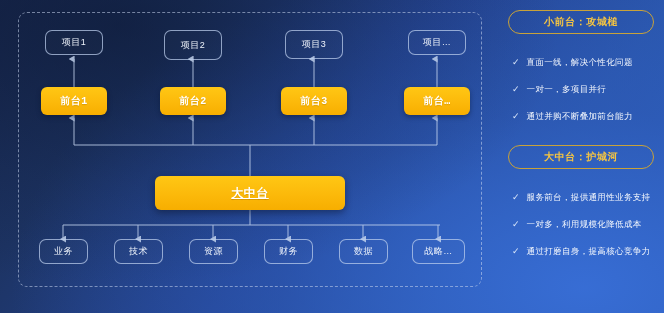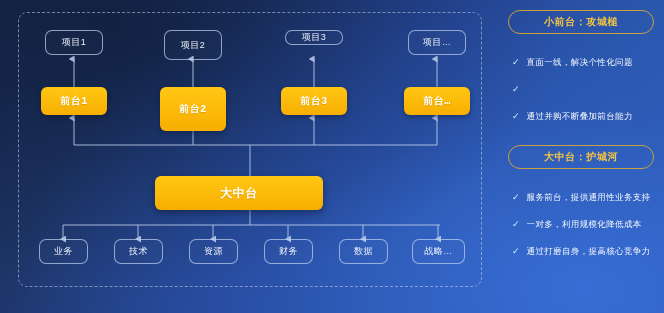--- a/index.html
+++ b/index.html
@@ -175,47 +175,48 @@
       <line x1="138" y1="225" x2="138" y2="239" marker-end="url(#arrow-down)"></line>
       <line x1="213" y1="225" x2="213" y2="239" marker-end="url(#arrow-down)"></line>
       <line x1="288" y1="225" x2="288" y2="239" marker-end="url(#arrow-down)"></line>
       <line x1="363" y1="225" x2="363" y2="239" marker-end="url(#arrow-down)"></line>
       <line x1="438" y1="225" x2="438" y2="239" marker-end="url(#arrow-down)"></line>
     </g>
   </svg>
 
   <div class="node node-outline" style="left:45px;  top:30px; width:58px; height:25px;">项目1</div>
   <div class="node node-outline" style="left:164px; top:30px; width:58px; height:30px;">项目2</div>
-  <div class="node node-outline" style="left:285px; top:30px; width:58px; height:15px;">项目3</div>
+  <div class="node node-outline" style="left:285px; top:30px; width:58px; height:29px;">项目3</div>
   <div class="node node-outline" style="left:408px; top:30px; width:58px; height:25px;">项目…</div>
 
   <div class="node node-gold" style="left:41px;  top:87px; width:66px; height:28px;">前台1</div>
-  <div class="node node-gold" style="left:160px; top:87px; width:66px; height:44px;">前台2</div>
+  <div class="node node-gold" style="left:160px; top:87px; width:66px; height:28px;">前台2</div>
   <div class="node node-gold" style="left:281px; top:87px; width:66px; height:28px;">前台3</div>
   <div class="node node-gold" style="left:404px; top:87px; width:66px; height:28px;">前台…</div>
 
-  <div class="node node-hub" style="left:155px; top:176px; width:168px; height:34px;">大中台</div>
+  <div class="node node-hub" style="left:155px; top:176px; width:190px; height:34px;text-decoration:underline;">大中台</div>
 
   <div class="node node-outline" style="left:39px;  top:239px; width:49px; height:25px;">业务</div>
   <div class="node node-outline" style="left:114px; top:239px; width:49px; height:25px;">技术</div>
   <div class="node node-outline" style="left:189px; top:239px; width:49px; height:25px;">资源</div>
   <div class="node node-outline" style="left:264px; top:239px; width:49px; height:25px;">财务</div>
   <div class="node node-outline" style="left:412px; top:239px; width:53px; height:25px;">战略…</div>
   <div class="node node-outline" style="left:339px; top:239px; width:49px; height:25px;">数据</div>
 
   <div class="right-panel">
 
     <div class="panel-pill" style="top:10px;">小前台：攻城槌</div>
 
     <div class="bullet-row" style="top:57px;">
       <span class="bullet-check">✓</span>
       <span class="bullet-text">直面一线，解决个性化问题</span>
     </div>
     <div class="bullet-row" style="top:84px;">
       <span class="bullet-check">✓</span>
+      <span class="bullet-text">一对一，多项目并行</span>
     </div>
     <div class="bullet-row" style="top:111px;">
       <span class="bullet-check">✓</span>
       <span class="bullet-text">通过并购不断叠加前台能力</span>
     </div>
 
     <div class="panel-pill" style="top:145px;">大中台：护城河</div>
 
     <div class="bullet-row" style="top:192px;">
       <span class="bullet-check">✓</span>

